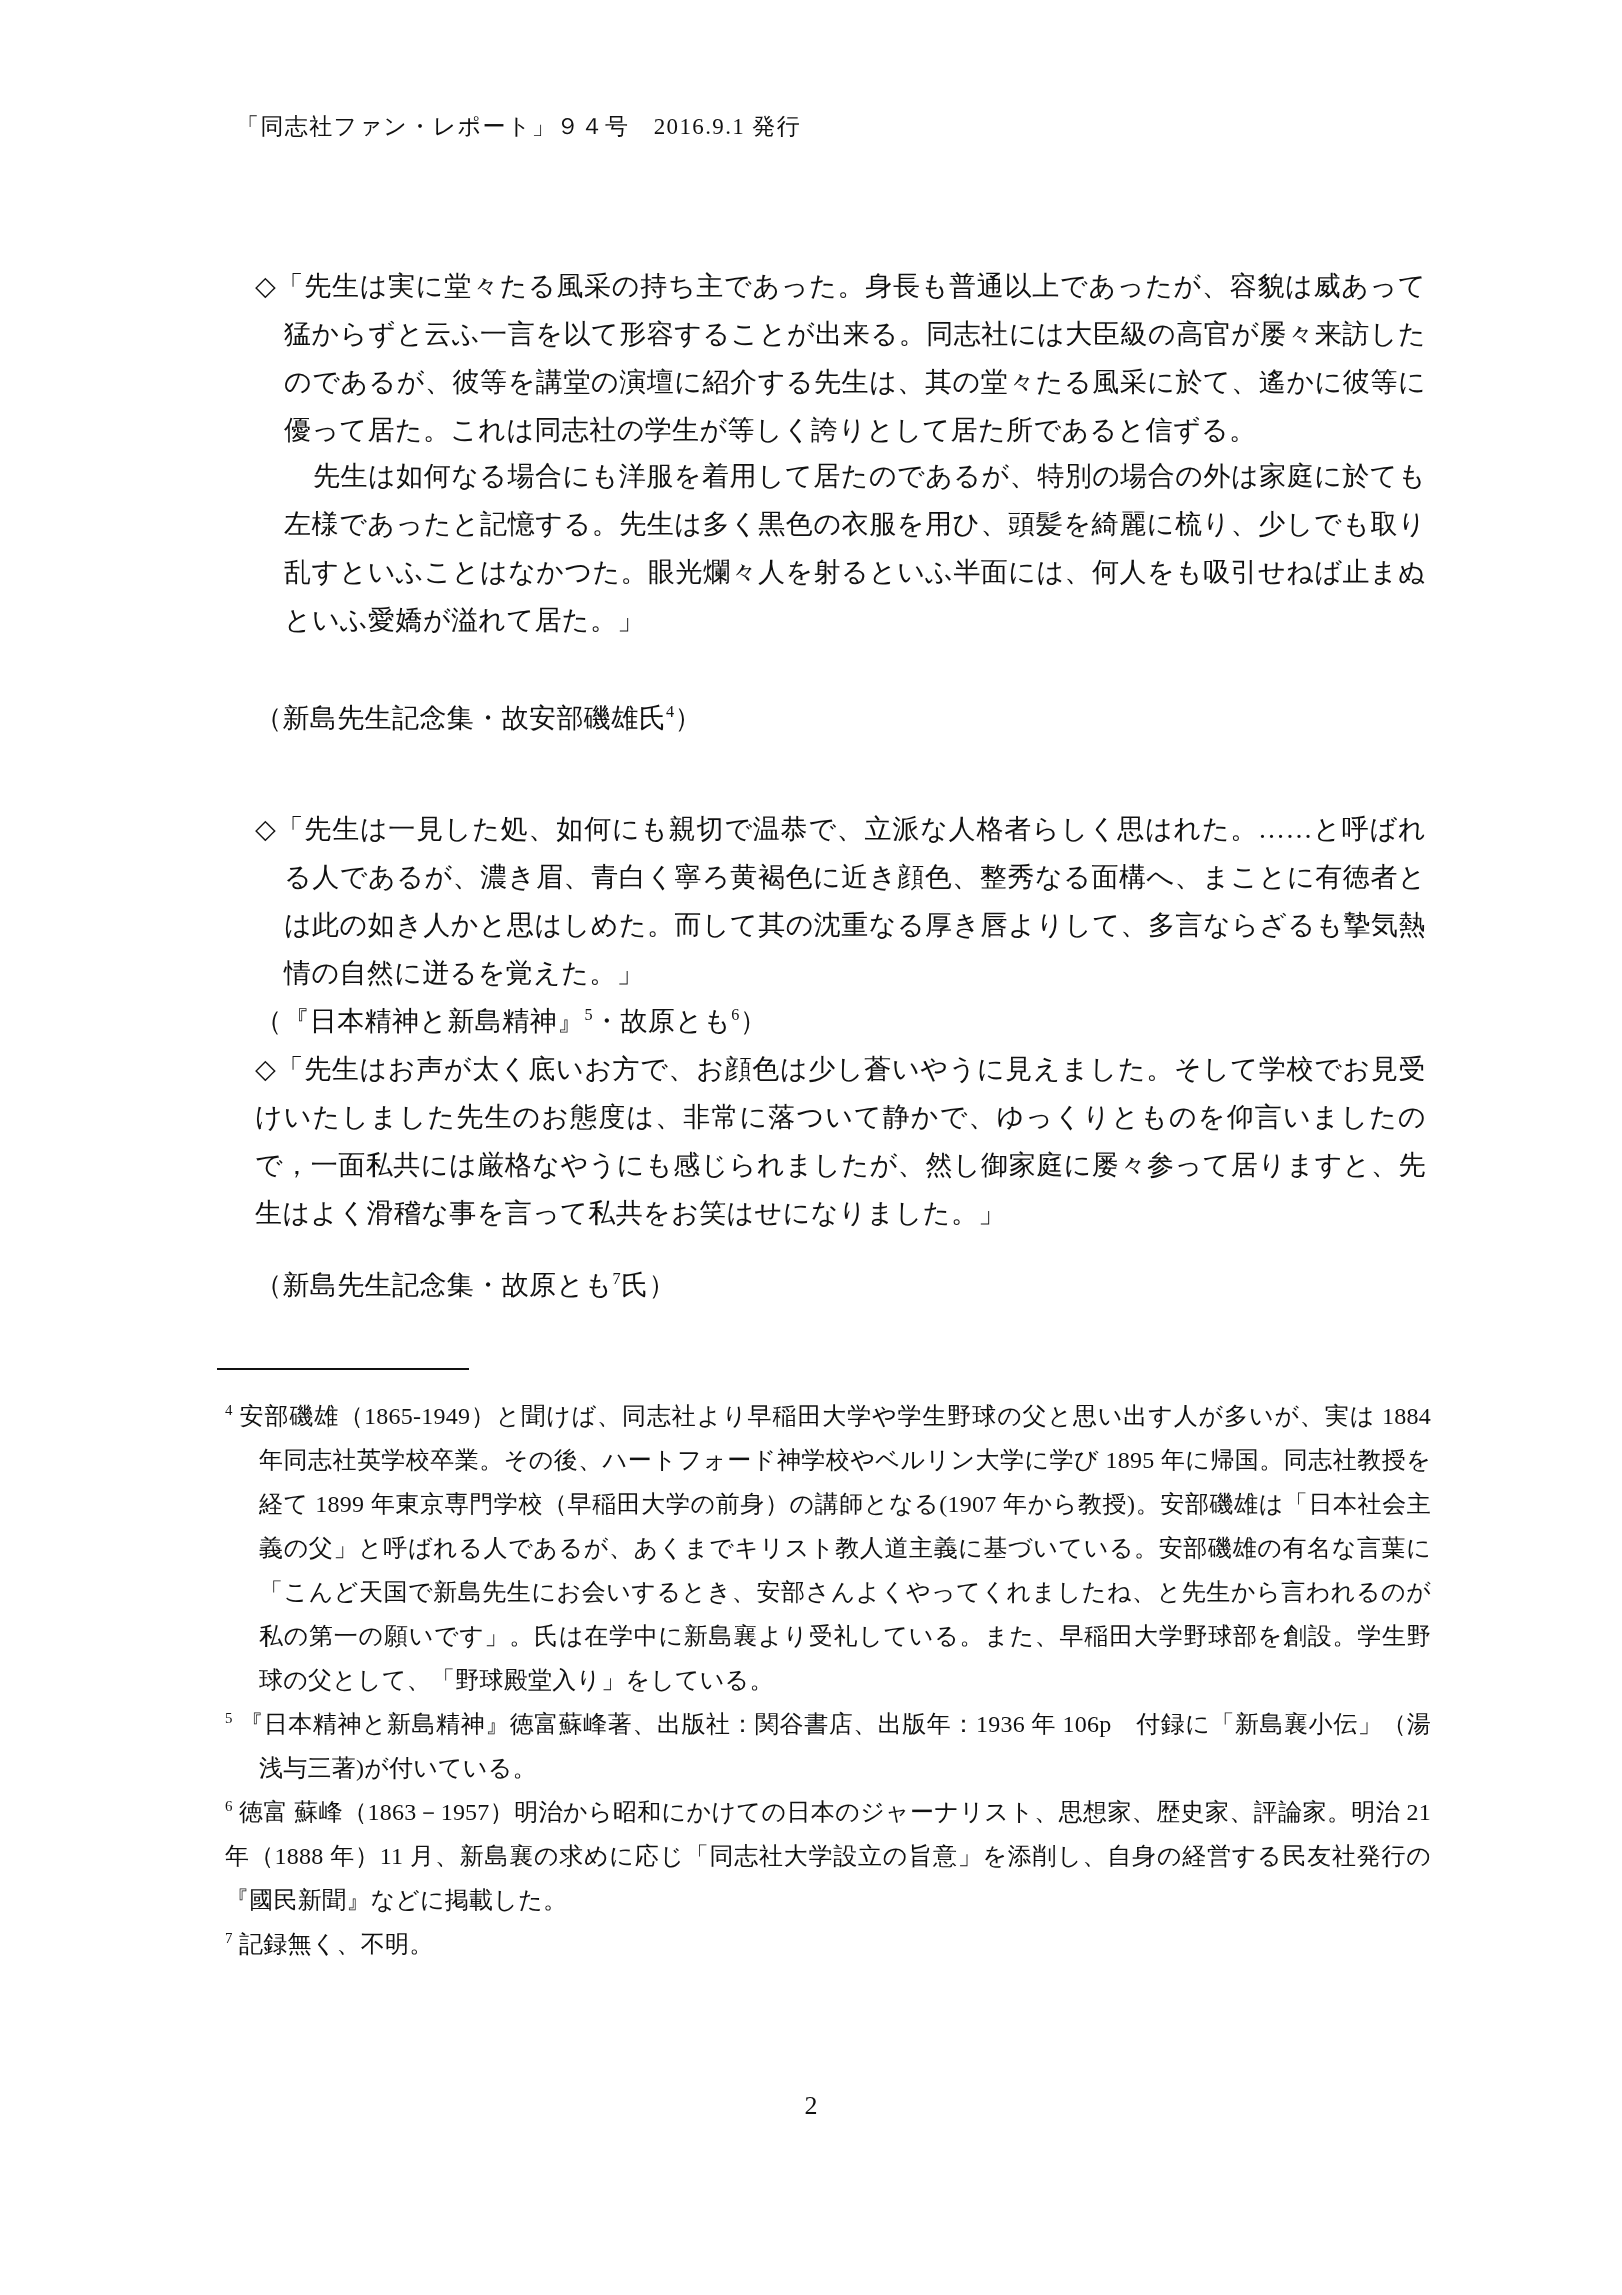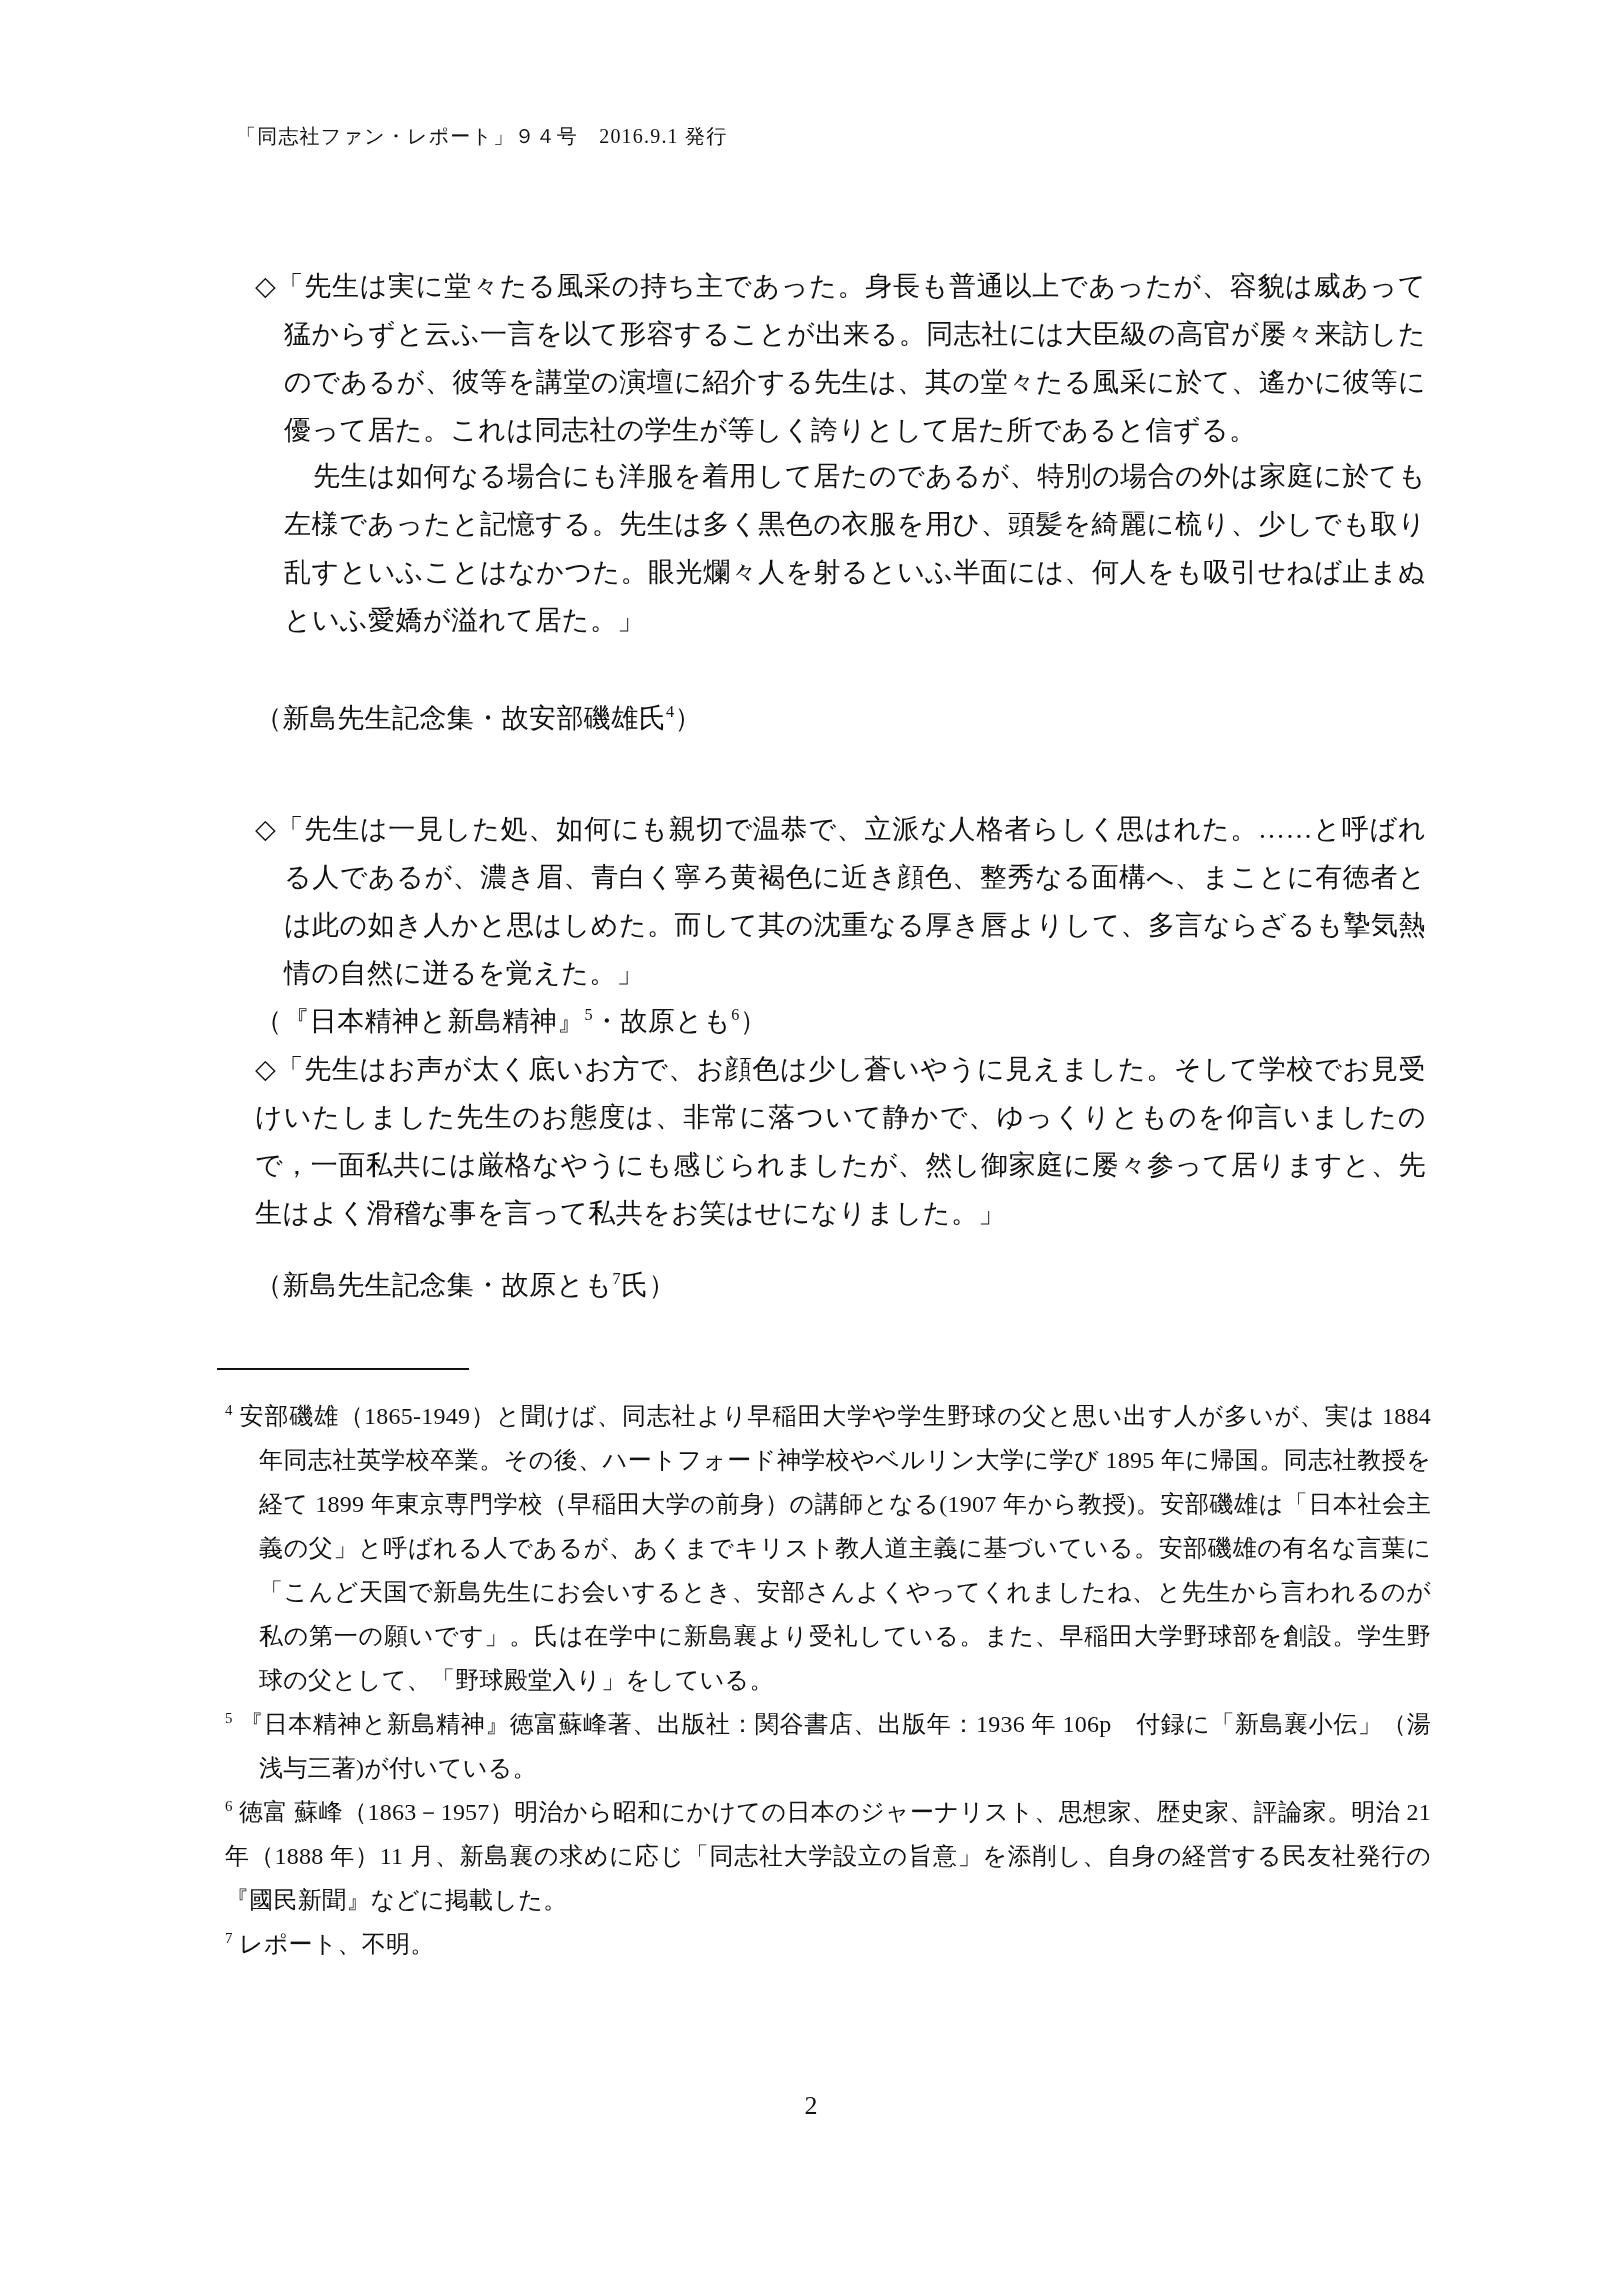--- a/index.html
+++ b/index.html
@@ -15,22 +15,22 @@
     font-family: "Liberation Serif", "DejaVu Serif", serif;
     color: #111111;
     box-sizing: border-box;
     overflow: hidden;
   }
 
   
   .doc-header {
     position: absolute;
     left: 236px;
-    top: 123px;
-    font-size: 20px;
+    top: 111px;
+    font-size: 23px;
     letter-spacing: 0.06em;
     white-space: nowrap;
   }
 
   
   .body-region {
     position: absolute;
     left: 255px;
     top: 262px;
     width: 1171px;
@@ -156,19 +156,19 @@
 
   <div class="fn-rule"></div>
 
   <div class="footnotes">
     <p class="fn-item hang"><span class="fn-mark">4</span>&nbsp;<span>安部磯雄（1865-1949）と聞けば、同志社より早稲田大学や学生野球の父と思い出す人が多いが、実は 1884 年同志社英学校卒業。その後、ハートフォード神学校やベルリン大学に学び 1895 年に帰国。同志社教授を経て 1899 年東京専門学校（早稲田大学の前身）の講師となる(1907 年から教授)。安部磯雄は「日本社会主義の父」と呼ばれる人であるが、あくまでキリスト教人道主義に基づいている。安部磯雄の有名な言葉に「こんど天国で新島先生にお会いするとき、安部さんよくやってくれましたね、と先生から言われるのが私の第一の願いです」。氏は在学中に新島襄より受礼している。また、早稲田大学野球部を創設。学生野球の父として、「野球殿堂入り」をしている。</span></p>
 
     <p class="fn-item hang"><span class="fn-mark">5</span>&nbsp;<span>『日本精神と新島精神』徳富蘇峰著、出版社：関谷書店、出版年：1936 年 106p　付録に「新島襄小伝」（湯浅与三著)が付いている。</span></p>
 
     <p class="fn-item flat"><span class="fn-mark">6</span>&nbsp;<span>徳富 蘇峰（1863－1957）明治から昭和にかけての日本のジャーナリスト、思想家、歴史家、評論家。明治 21 年（1888 年）11 月、新島襄の求めに応じ「同志社大学設立の旨意」を添削し、自身の経営する民友社発行の『國民新聞』などに掲載した。</span></p>
 
-    <p class="fn-item flat"><span class="fn-mark">7</span>&nbsp;<span>レポート、不明。</span></p>
+    <p class="fn-item flat"><span class="fn-mark">7</span>&nbsp;<span>記録無く、不明。</span></p>
   </div>
 
   <div class="page-number">2</div>
 
 </div>
 
 
 </body></html>

